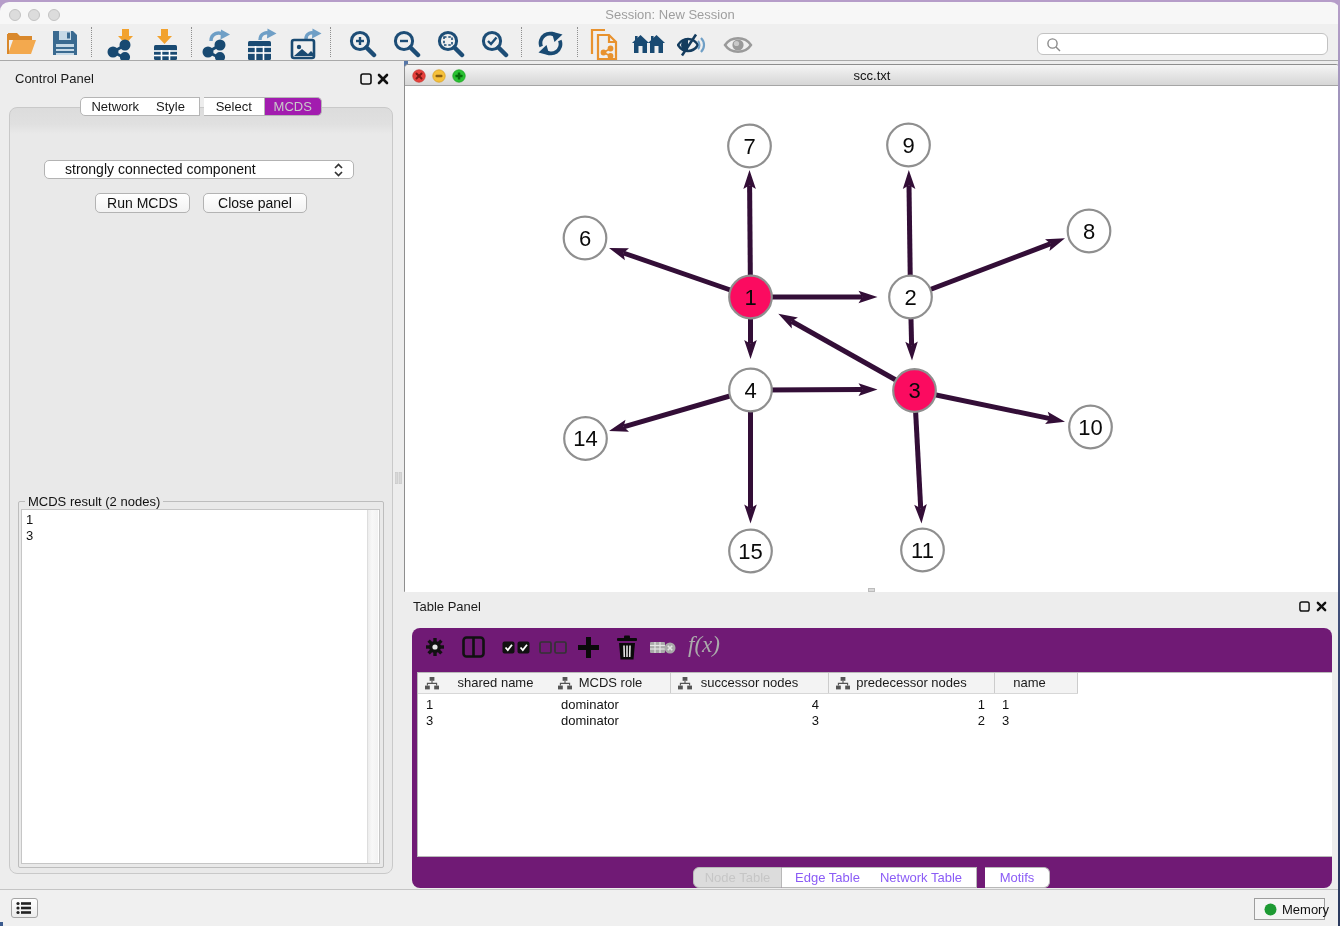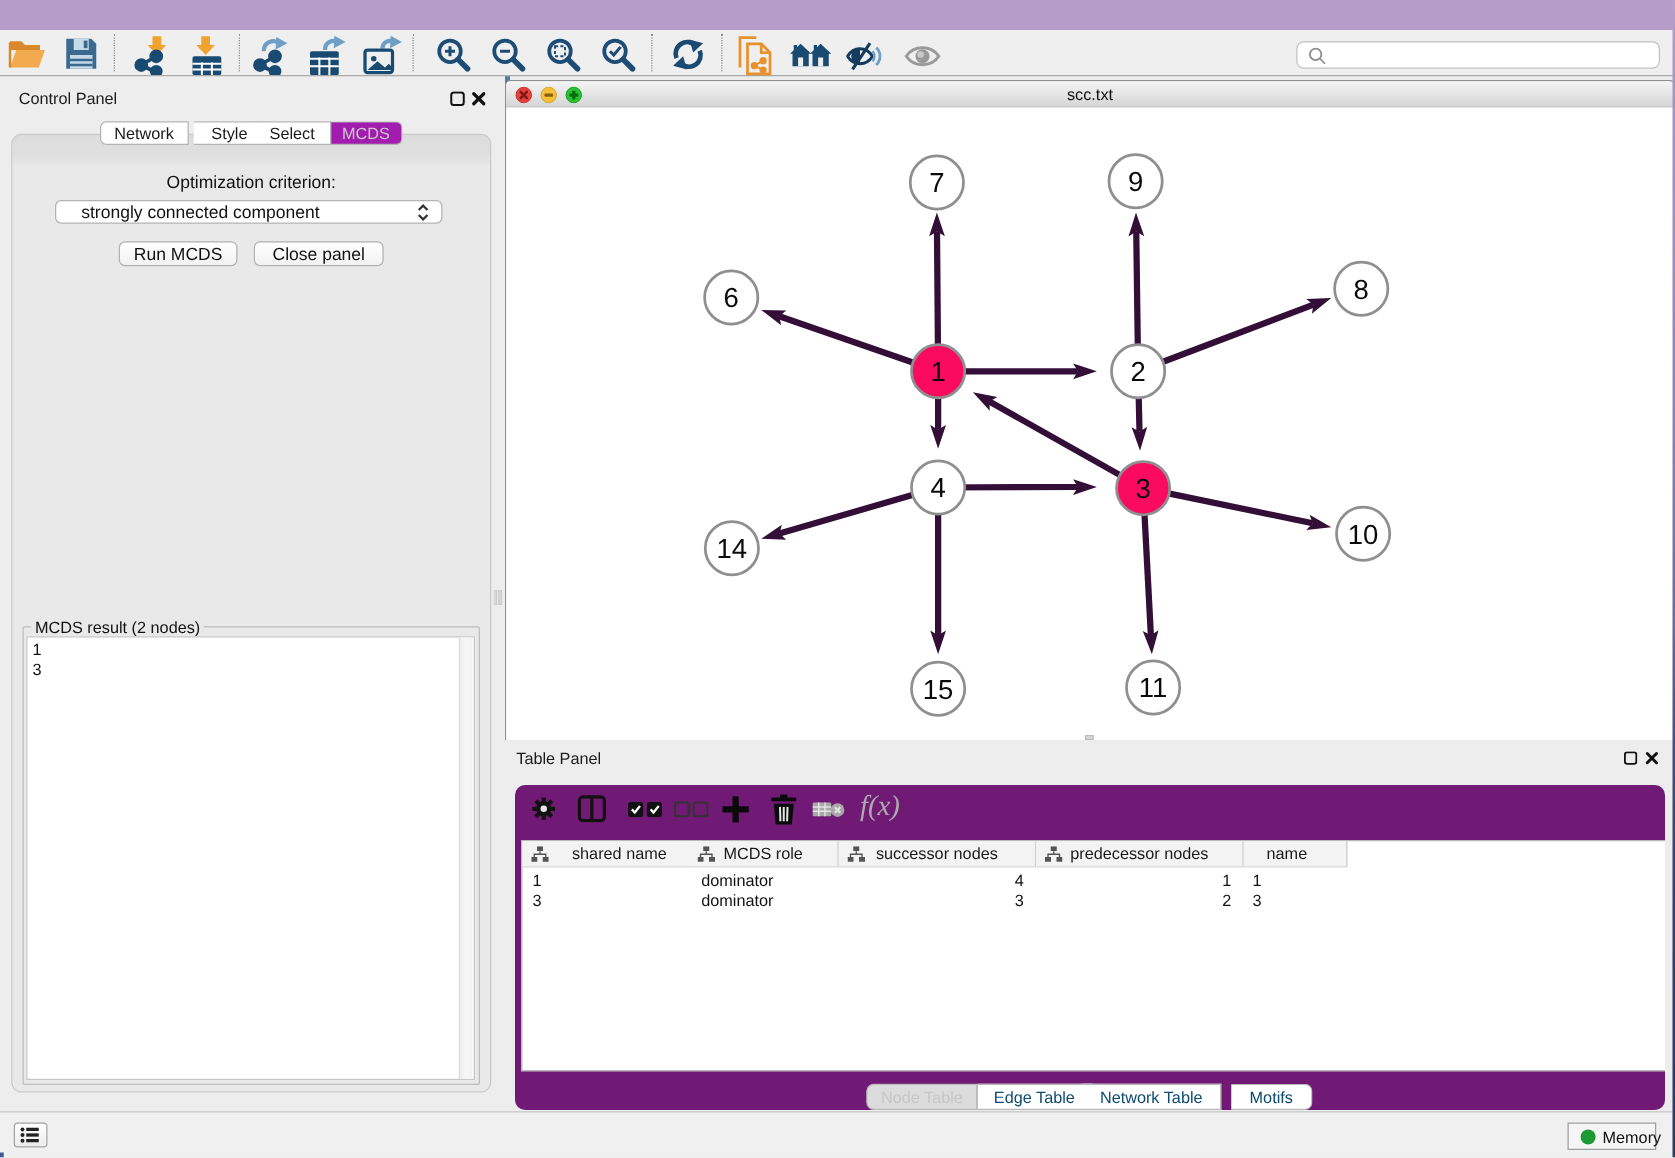--- a/index.html
+++ b/index.html
@@ -32,29 +32,35 @@
 #nw-title{position:absolute;width:100%;text-align:center;top:3px;font-size:13px;font-weight:normal;color:#111}
 #nw-canvas{position:absolute;left:0;top:22px;width:935px;height:505px;background:#fff;filter:blur(0px)}
 
 #tp-title{left:413px;top:599px;font-size:13px;color:#1a1a1a}
 #tp-panel{left:412px;top:628px;width:920px;height:260px;background:#701a75;border-radius:8px 8px 8px 8px}
 #tp-table{position:absolute;left:5px;top:44px;width:915px;height:185px;background:#fff;border:1px solid #b9b9b9;border-right:none}
 .th{position:absolute;top:0;height:20px;background:#f3f3f3;border-right:1px solid #cccccc;font-size:13px;color:#1a1a1a}
 .th .lbl{position:absolute;top:2px;width:100%;text-align:center}
 .td{position:absolute;font-size:13px;color:#111;height:16px}
 
-.btab{position:absolute;top:867px;height:21px;background:#fff;border:1px solid #b8b8b8;font-size:13px;color:#0c4a6e;text-align:center;line-height:19px}
+.btab{position:absolute;top:867px;height:21px;background:#fff;border:1px solid #b8b8b8;font-size:13px;color:#8b5cf6;text-align:center;line-height:19px}
 
 #statusbar{left:0;top:889px;width:1340px;height:37px;background:#f0f0f0;border-top:1px solid #c5c5c5}
 #memorybtn{left:1254px;top:898px;width:71px;height:22px;background:#f5f5f5;border:1px solid #9e9e9e;font-size:13px;color:#111}
 #listbtn{left:11px;top:898px;width:27px;height:20px;background:linear-gradient(180deg,#ffffff,#ececec);border:1px solid #a5a5a5;border-radius:3px}
 </style></head>
 <body>
 <div id="root" style="position:absolute;left:0;top:0;width:1340px;height:926px;filter:blur(0px)">
 <div class="abs" id="purple"></div>
+<div class="abs" id="titlebar">
+  <span class="dot" style="left:8.5px"></span>
+      <span class="dot" style="left:27.5px"></span>
+      <span class="dot" style="left:47.5px"></span>
+  <div class="abs" id="title-text">Session: New Session</div>
+</div>
 <div class="abs" id="toolbar">
 <svg class="tbi" style="left:6px;top:6px" width="31" height="26" viewBox="0 0 31 26">
  <path d="M2 3 L11 3 L14 6 L26 6 L26 10 L2 10 Z" fill="#d9882b"></path>
  <path d="M2 24 L7 10 L30 10 L25 24 Z" fill="#f3a94e"></path>
  <path d="M2 24 L2 4" stroke="#d9882b" stroke-width="2" fill="none"></path>
 </svg>
 <svg class="tbi" style="left:51px;top:5px" width="28" height="28" viewBox="0 0 28 28">
  <path d="M2 2 L22 2 L26 6 L26 26 L2 26 Z" fill="#3a6a90"></path>
  <rect x="8" y="2" width="12" height="9" fill="#c6d9e6"></rect>
  <rect x="16" y="3.5" width="3" height="6" fill="#3a6a90"></rect>
@@ -196,24 +202,23 @@
       <rect x="1" y="1" width="10" height="10" rx="2" fill="none" stroke="#111" stroke-width="1.6"></rect>
     </svg>
 <svg class="abs" style="left:377px;top:73px" width="12" height="12" viewBox="0 0 12 12">
       <g stroke="#111" stroke-width="2.6" stroke-linecap="round">
         <line x1="2" y1="2" x2="10" y2="10"></line>
         <line x1="10" y1="2" x2="2" y2="10"></line>
       </g>
     </svg>
 <div class="abs" id="cp-panel"></div>
 <div class="tab" style="left:80px;width:70.5px;border-radius:5px 0 0 5px">Network</div>
-<div class="tab" style="left:155px;width:58px;border-left:none">Style</div>
+<div class="tab" style="left:142px;width:58px;border-left:none">Style</div>
 <div class="tab" style="left:204px;width:60.5px;border-left:none">Select</div>
 <div class="tab" style="left:264.5px;width:57.5px;border-left:none;border-radius:0 5px 5px 0;background:#a21caf;color:#c9c9c9">MCDS</div>
-<div class="abs" id="opt-label">Optimization criterion:</div>
 <div class="abs" id="cp-select">strongly connected component
  <svg style="position:absolute;right:9px;top:2px" width="11" height="14" viewBox="0 0 11 14">
         <path d="M2 5 L5.5 1.5 L9 5" fill="none" stroke="#333" stroke-width="1.7"></path>
         <path d="M2 9 L5.5 12.5 L9 9" fill="none" stroke="#333" stroke-width="1.7"></path>
       </svg>
 </div>
 <div class="cp-btn" style="left:95px;width:95px">Run MCDS</div>
 <div class="cp-btn" style="left:203px;width:104px">Close panel</div>
 <div class="abs" id="fieldset"></div>
 <div class="abs" id="fs-legend">MCDS result (2 nodes)</div>

